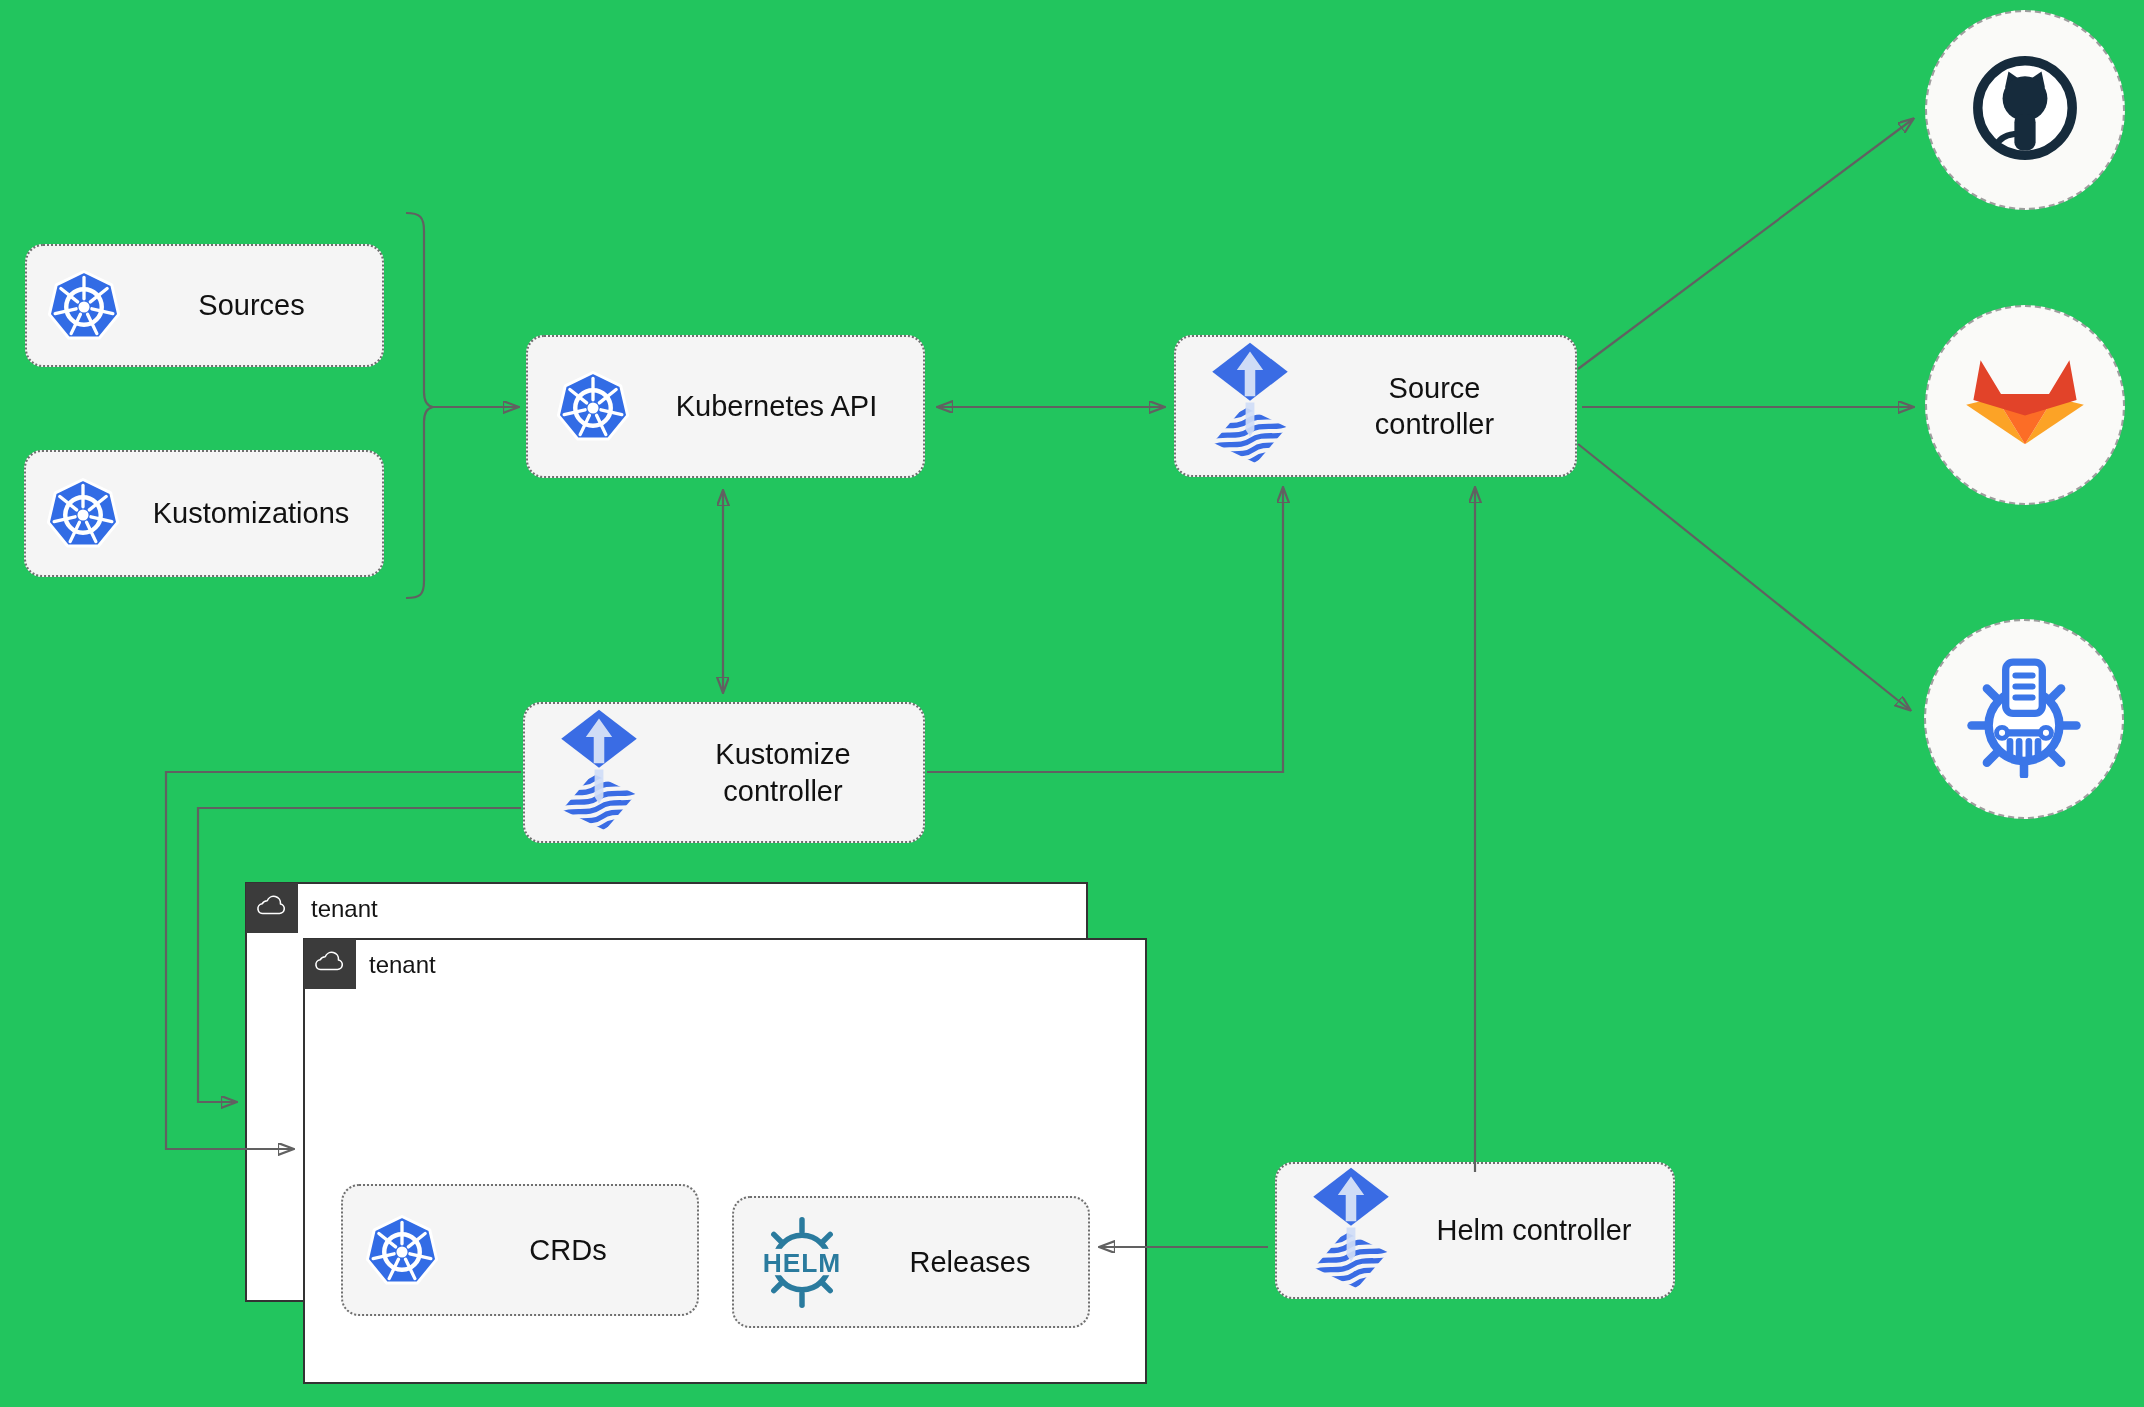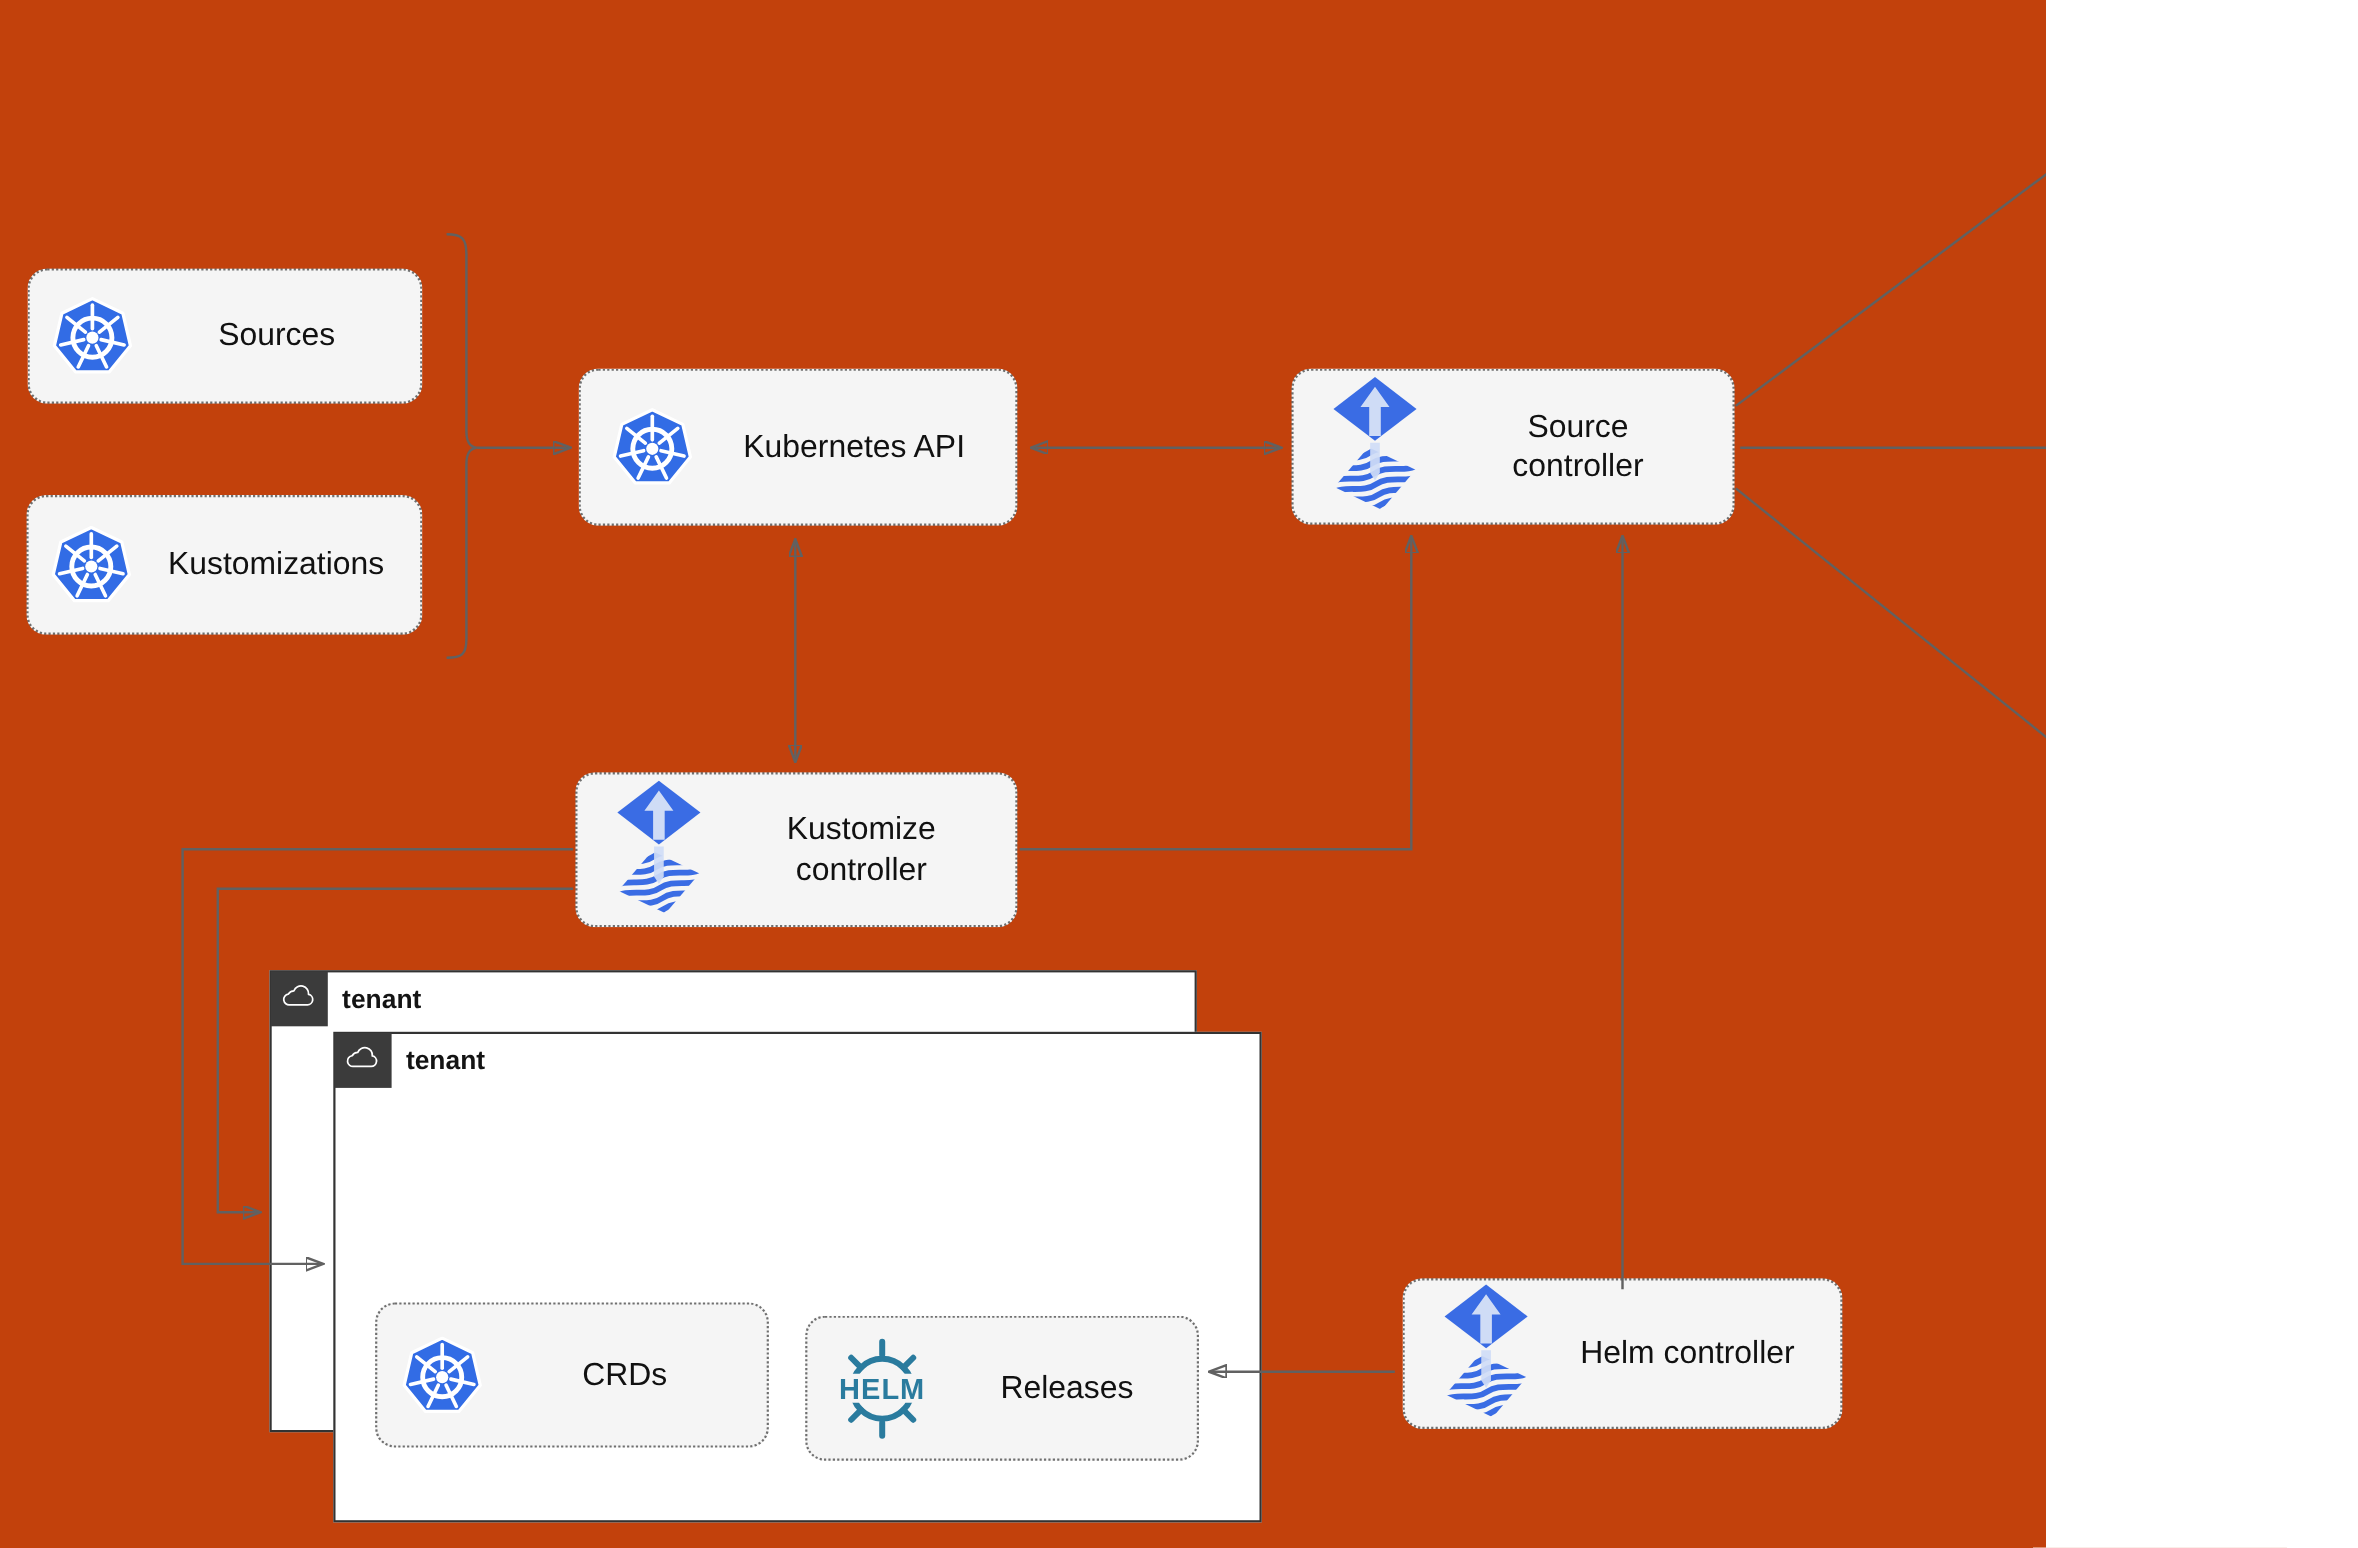--- a/index.html
+++ b/index.html
@@ -1,37 +1,37 @@
 <!DOCTYPE html>
 <html><head>
 <meta charset="utf-8">
 <style>
   html,body{margin:0;padding:0;background:#ffffff;}
   .canvas{
-    position:relative;width:1860px;height:1407px;background:#c2410c;overflow:hidden;
+    position:relative;width:2144px;height:1407px;background:#22c55e;overflow:hidden;
     font-family:"Liberation Sans", sans-serif;color:#1a1a1a;
   }
   
   .node{
     position:absolute;background:#f5f5f5;border:2.5px dotted #6f6f6f;border-radius:18px;
     display:flex;align-items:center;box-sizing:border-box;z-index:3;
   }
   .node .icon{display:flex;align-items:center;justify-content:center;flex:0 0 auto;}
   .node .node-label{
     flex:1;text-align:center;font-size:29px;line-height:1.25;color:#111;
     display:flex;align-items:center;justify-content:center;
   }
   .label-2line{max-width:200px;margin:0 auto;}
   
   .tenant-box{position:absolute;background:#ffffff;border:2.5px solid #333333;box-sizing:border-box;}
   .tenant-tab{
     position:absolute;left:-1px;top:-1px;width:52px;height:50px;background:#3b3b3b;
     display:flex;align-items:center;justify-content:center;
   }
-  .tenant-label{position:absolute;left:64px;top:11px;font-size:24px;color:#141414;font-weight:bold;}
+  .tenant-label{position:absolute;left:64px;top:11px;font-size:24px;color:#141414;}
   
   .endpoint{
     position:absolute;width:200px;height:200px;border:2.5px dashed #9e9e9e;border-radius:50%;
     background:#fafaf8;display:flex;align-items:center;justify-content:center;box-sizing:border-box;z-index:3;
   }
   
   .edges{position:absolute;left:0;top:0;z-index:5;pointer-events:none;}
   .edges path{stroke:#616161;stroke-width:2.2;fill:none;}
 </style>
 </head>

